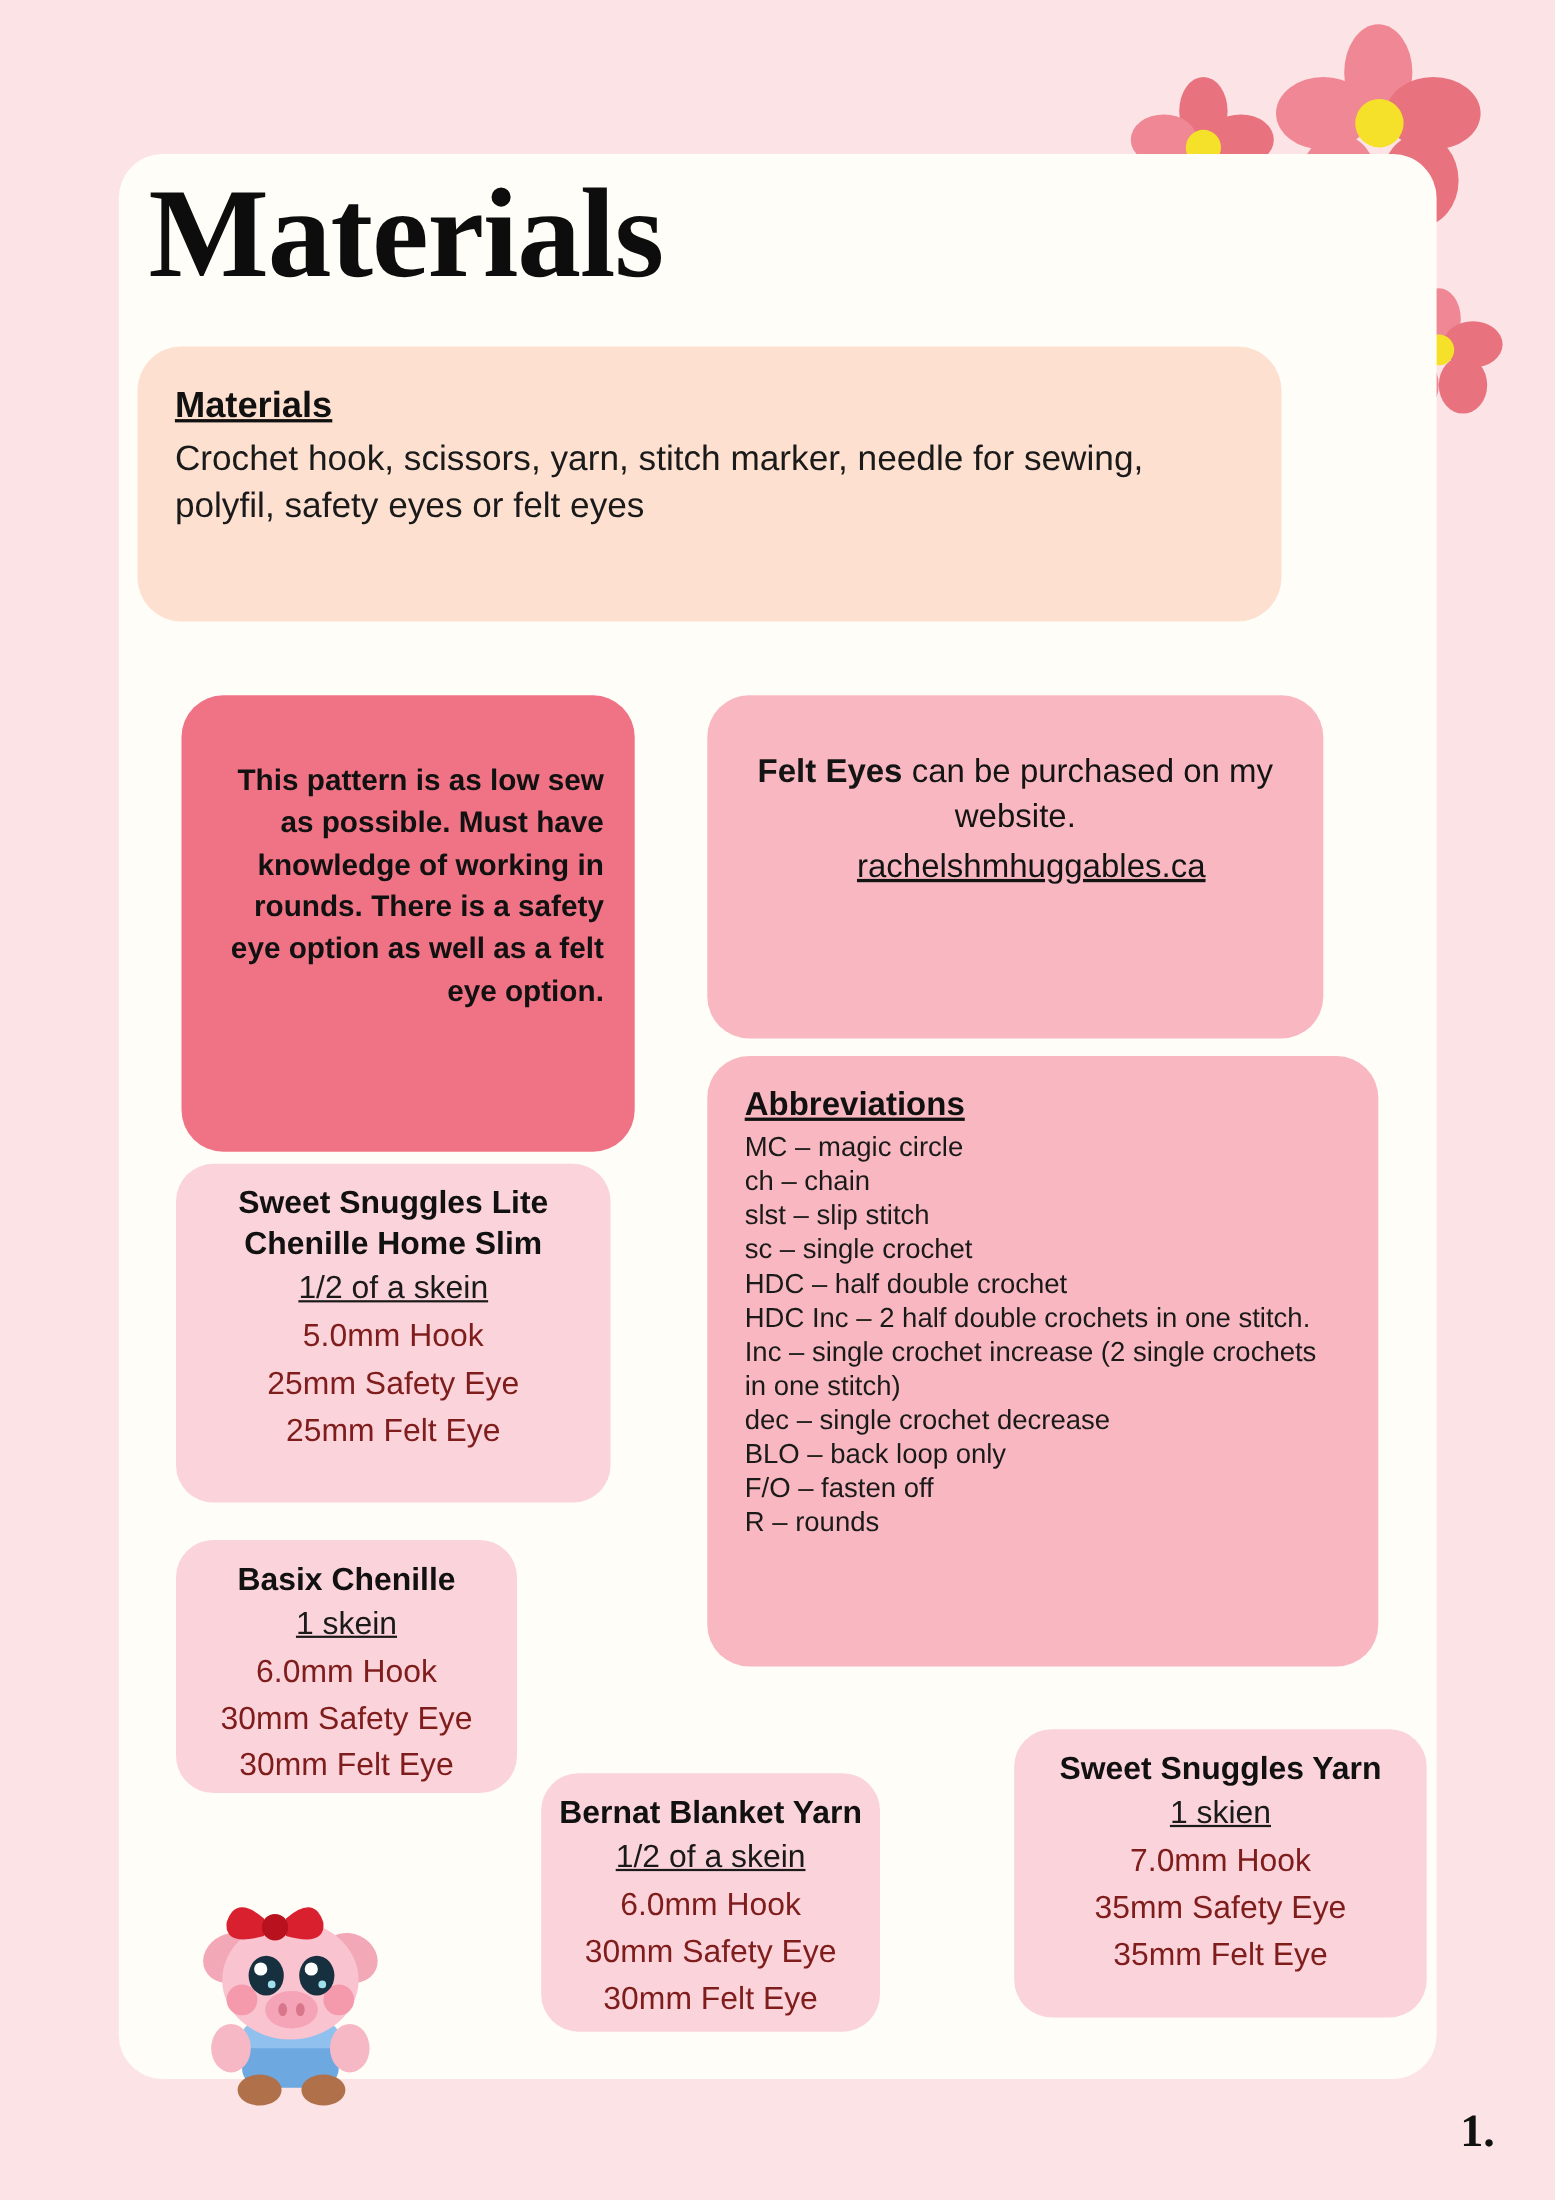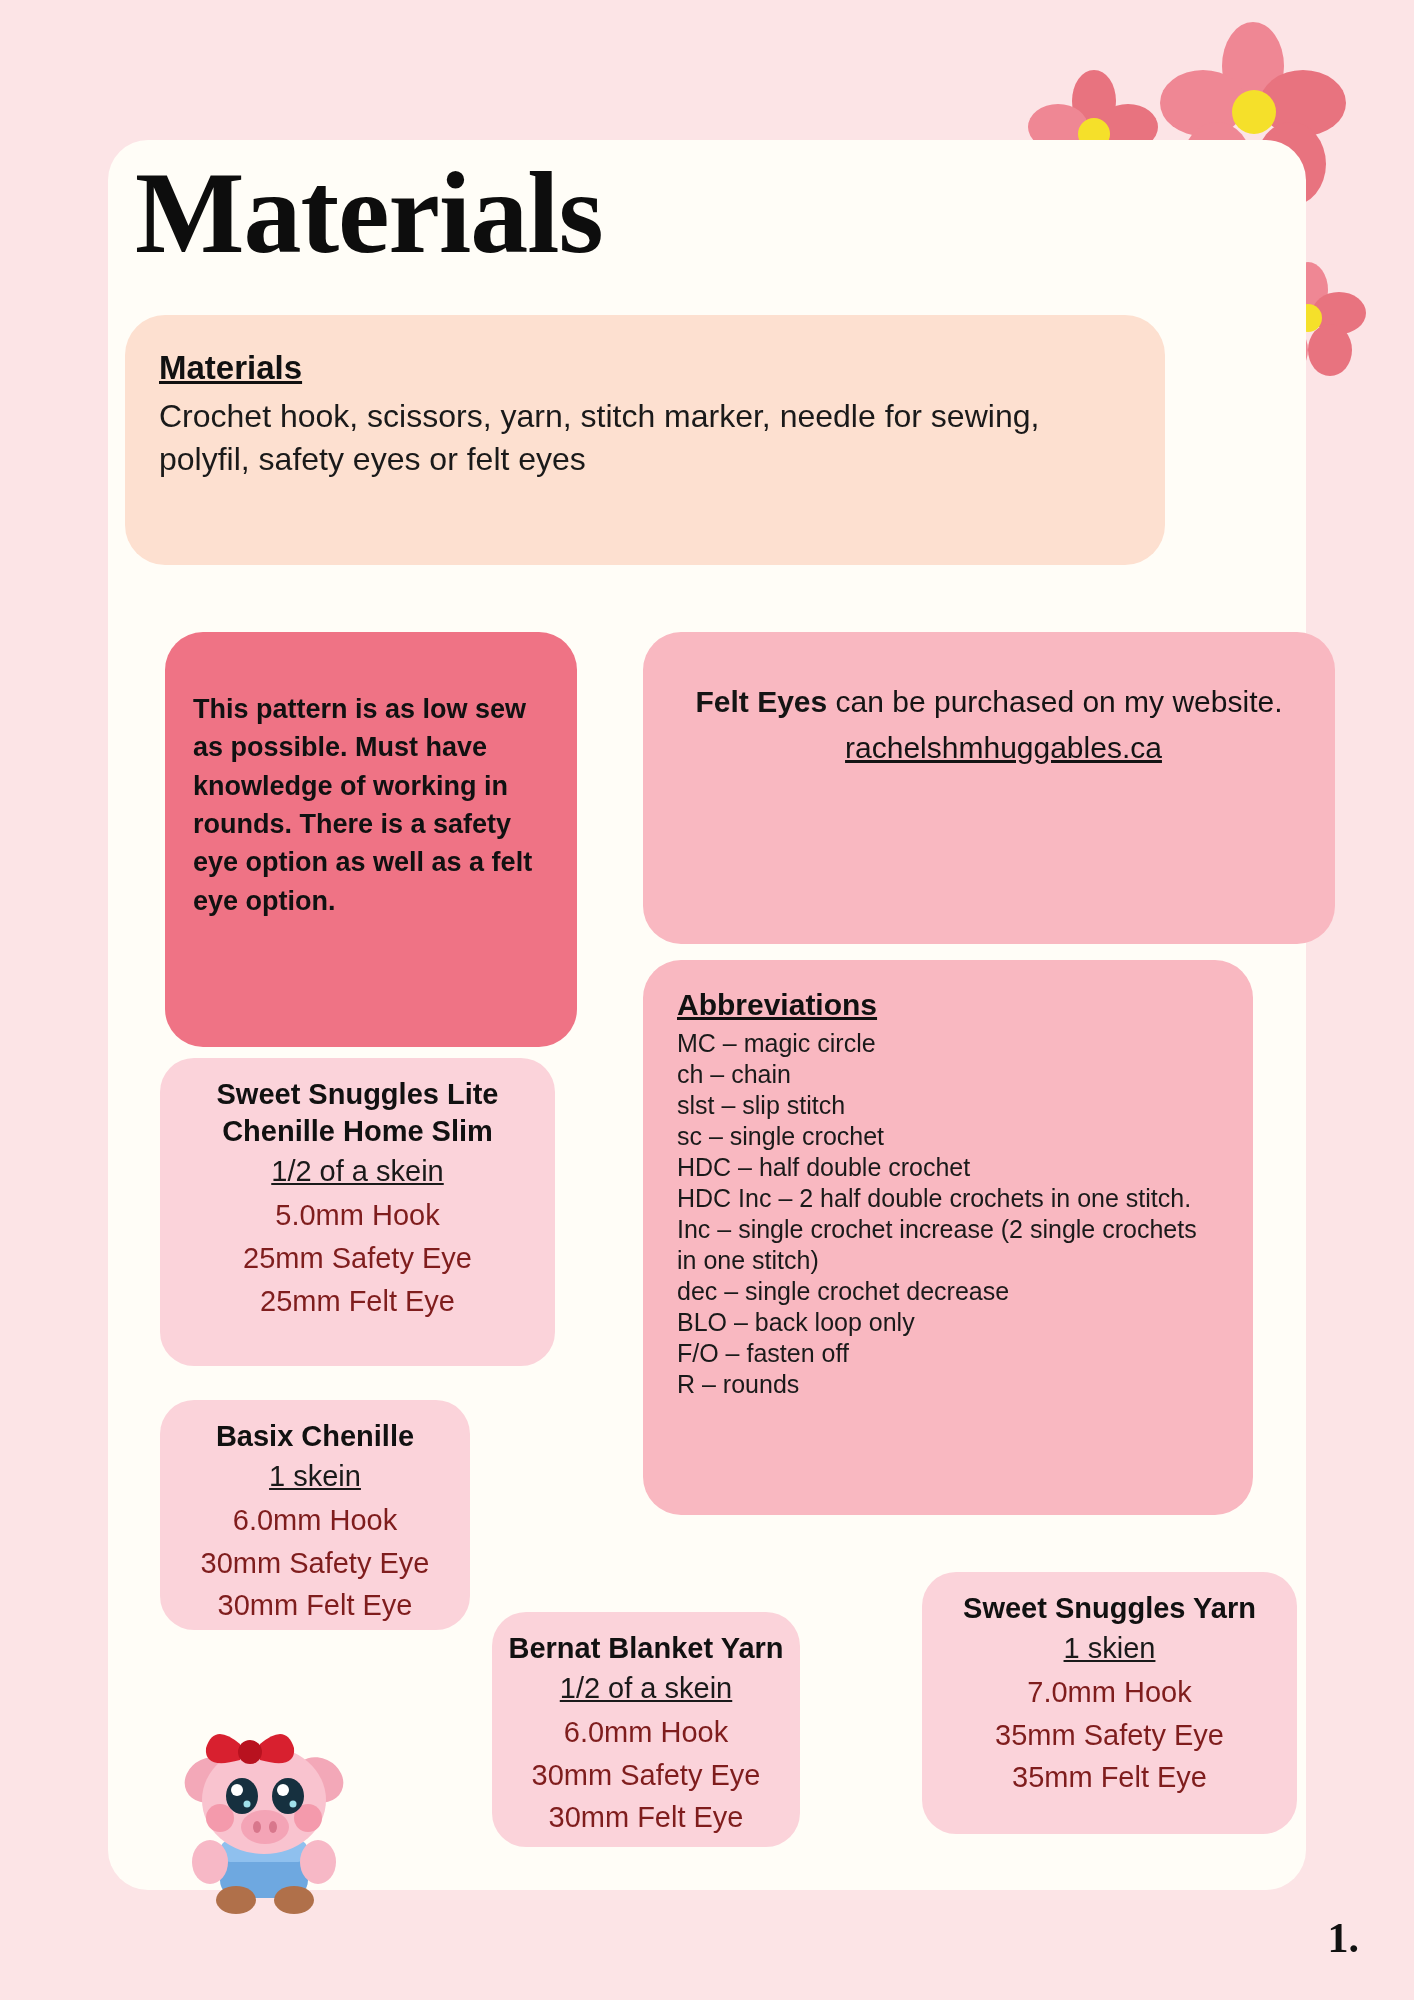--- a/index.html
+++ b/index.html
@@ -75,35 +75,35 @@
   
   #note-box {
     position: absolute;
     left: 165px;
     top: 632px;
     width: 412px;
     height: 415px;
     background: #ef7385;
     border-radius: 38px;
     padding: 58px 28px 0 28px;
-    text-align: left;
+    text-align: right;
   }
   #note-text {
     font-size: 27px;
     font-weight: bold;
     line-height: 1.42;
     color: #111;
   }
 
   
   #felt-box {
     position: absolute;
     left: 643px;
     top: 632px;
-    width: 692px;
+    width: 560px;
     height: 312px;
     background: #f9b8c1;
     border-radius: 38px;
     padding: 50px 34px 0 34px;
     text-align: center;
   }
   #felt-text {
     font-size: 30px;
     line-height: 1.35;
     color: #141414;

